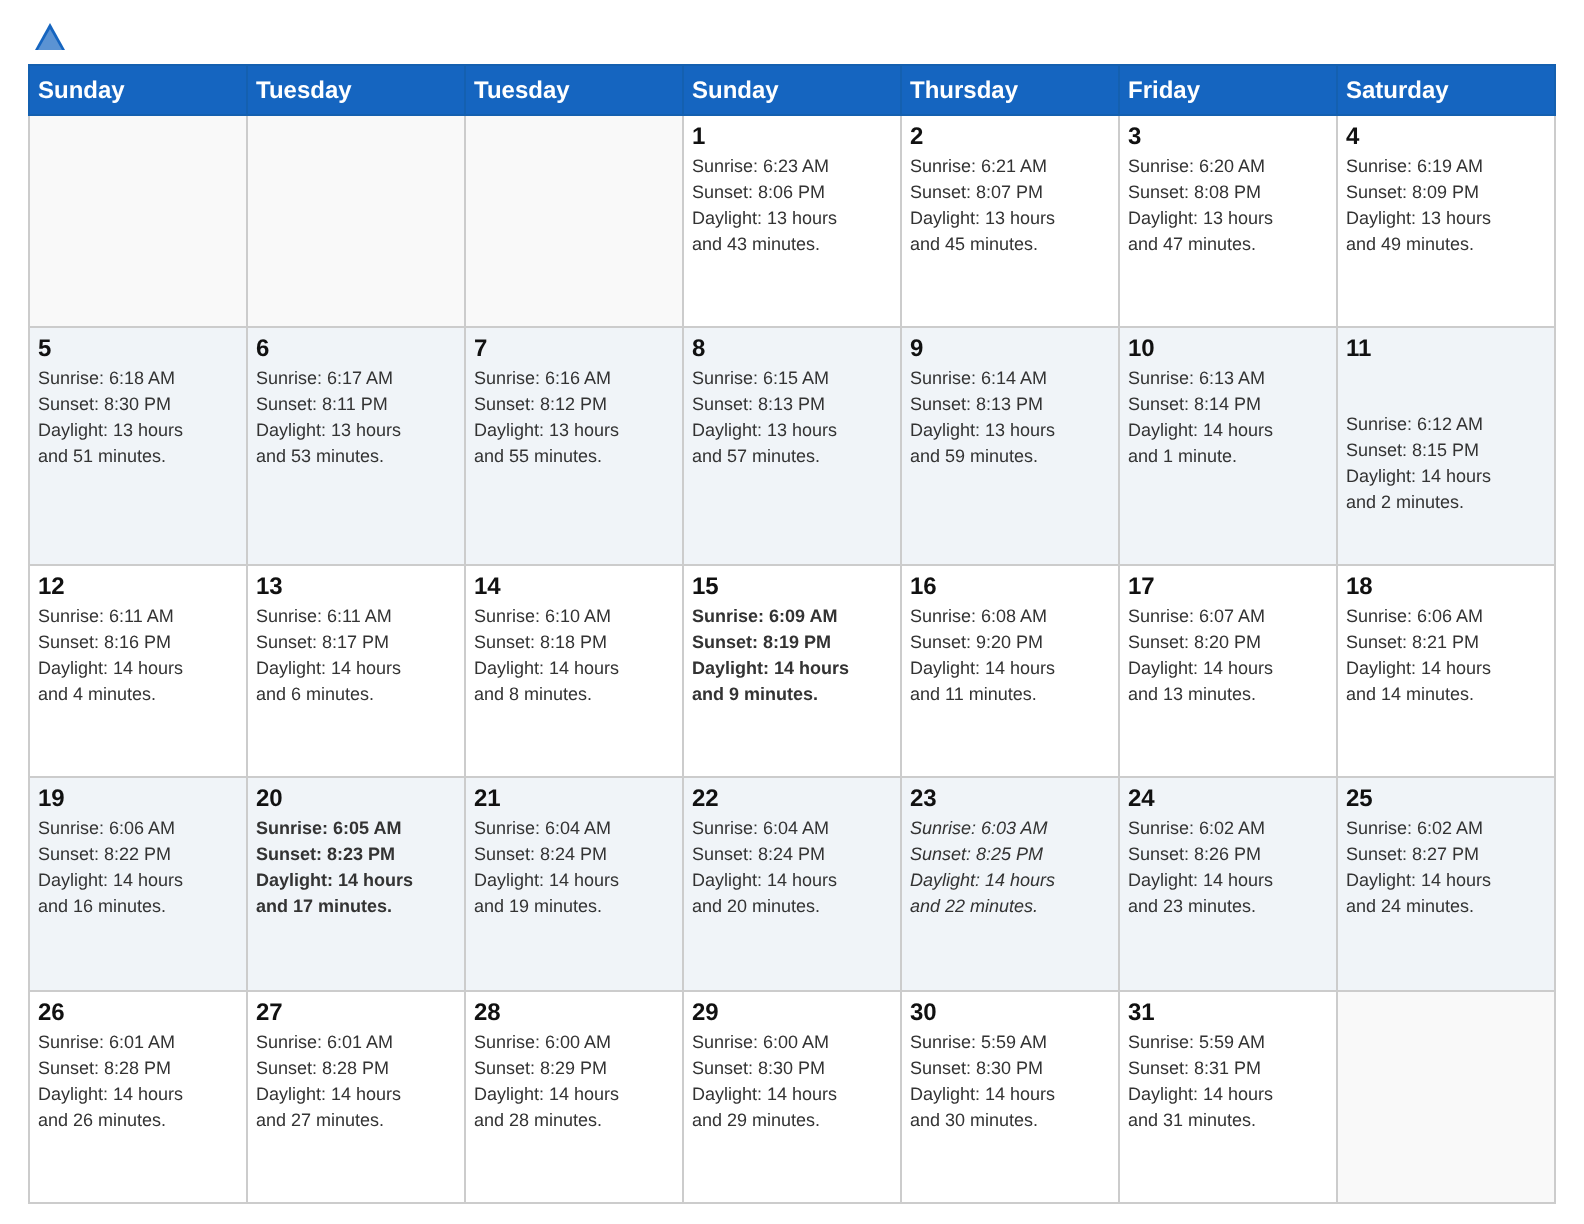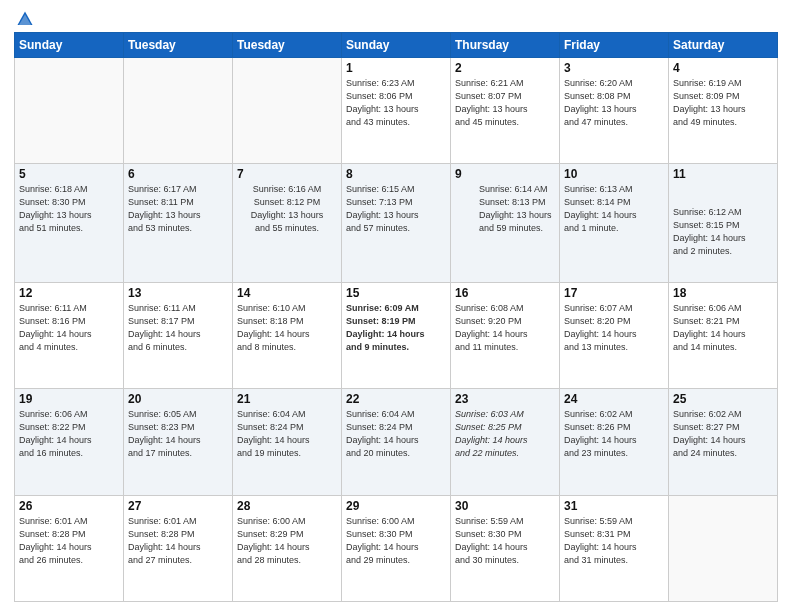--- a/index.html
+++ b/index.html
@@ -178,35 +178,35 @@
           </td>
           <td>
             <div class="day-number">6</div>
             <div class="day-info" style="white-space: pre-line;">Sunrise: 6:17 AM
 Sunset: 8:11 PM
 Daylight: 13 hours
 and 53 minutes.</div>
           </td>
           <td>
             <div class="day-number">7</div>
-            <div class="day-info" style="white-space: pre-line; text-align: center;">Sunrise: 6:16 AM
+            <div class="day-info" style="white-space: pre-line;">Sunrise: 6:16 AM
 Sunset: 8:12 PM
 Daylight: 13 hours
 and 55 minutes.</div>
           </td>
           <td>
             <div class="day-number">8</div>
             <div class="day-info" style="white-space: pre-line;">Sunrise: 6:15 AM
-Sunset: 7:13 PM
+Sunset: 8:13 PM
 Daylight: 13 hours
 and 57 minutes.</div>
           </td>
           <td>
             <div class="day-number">9</div>
-            <div class="day-info" style="white-space: pre-line; margin-left: 24px;">Sunrise: 6:14 AM
+            <div class="day-info" style="white-space: pre-line;">Sunrise: 6:14 AM
 Sunset: 8:13 PM
 Daylight: 13 hours
 and 59 minutes.</div>
           </td>
           <td>
             <div class="day-number">10</div>
             <div class="day-info" style="white-space: pre-line;">Sunrise: 6:13 AM
 Sunset: 8:14 PM
 Daylight: 14 hours
 and 1 minute.</div>
@@ -273,21 +273,21 @@
         <tr class="row-alt">
           <td>
             <div class="day-number">19</div>
             <div class="day-info" style="white-space: pre-line;">Sunrise: 6:06 AM
 Sunset: 8:22 PM
 Daylight: 14 hours
 and 16 minutes.</div>
           </td>
           <td>
             <div class="day-number">20</div>
-            <div class="day-info" style="white-space: pre-line;">Sunrise: 6:05 AM
+            <div class="day-info" style="white-space: pre-line; font-weight: bold;">Sunrise: 6:05 AM
 Sunset: 8:23 PM
 Daylight: 14 hours
 and 17 minutes.</div>
           </td>
           <td>
             <div class="day-number">21</div>
             <div class="day-info" style="white-space: pre-line;">Sunrise: 6:04 AM
 Sunset: 8:24 PM
 Daylight: 14 hours
 and 19 minutes.</div>

